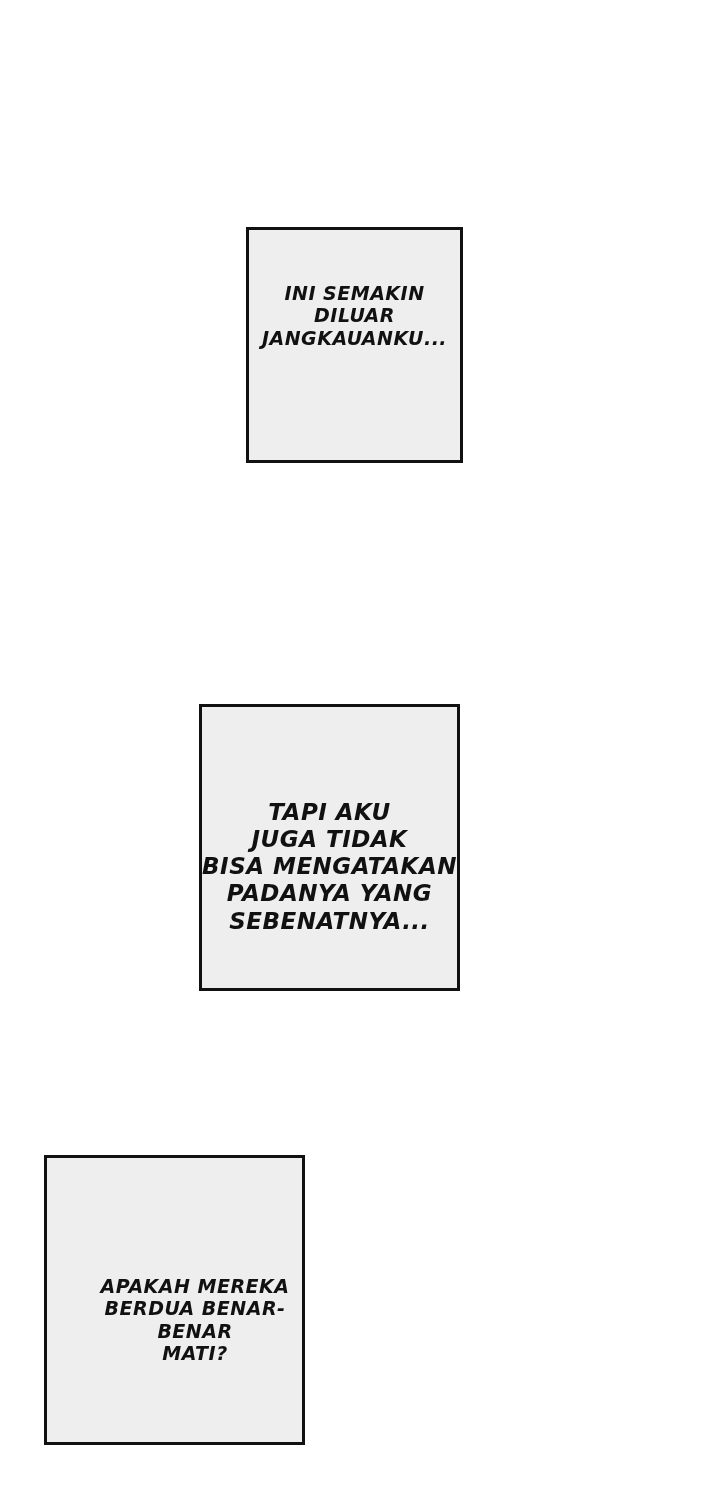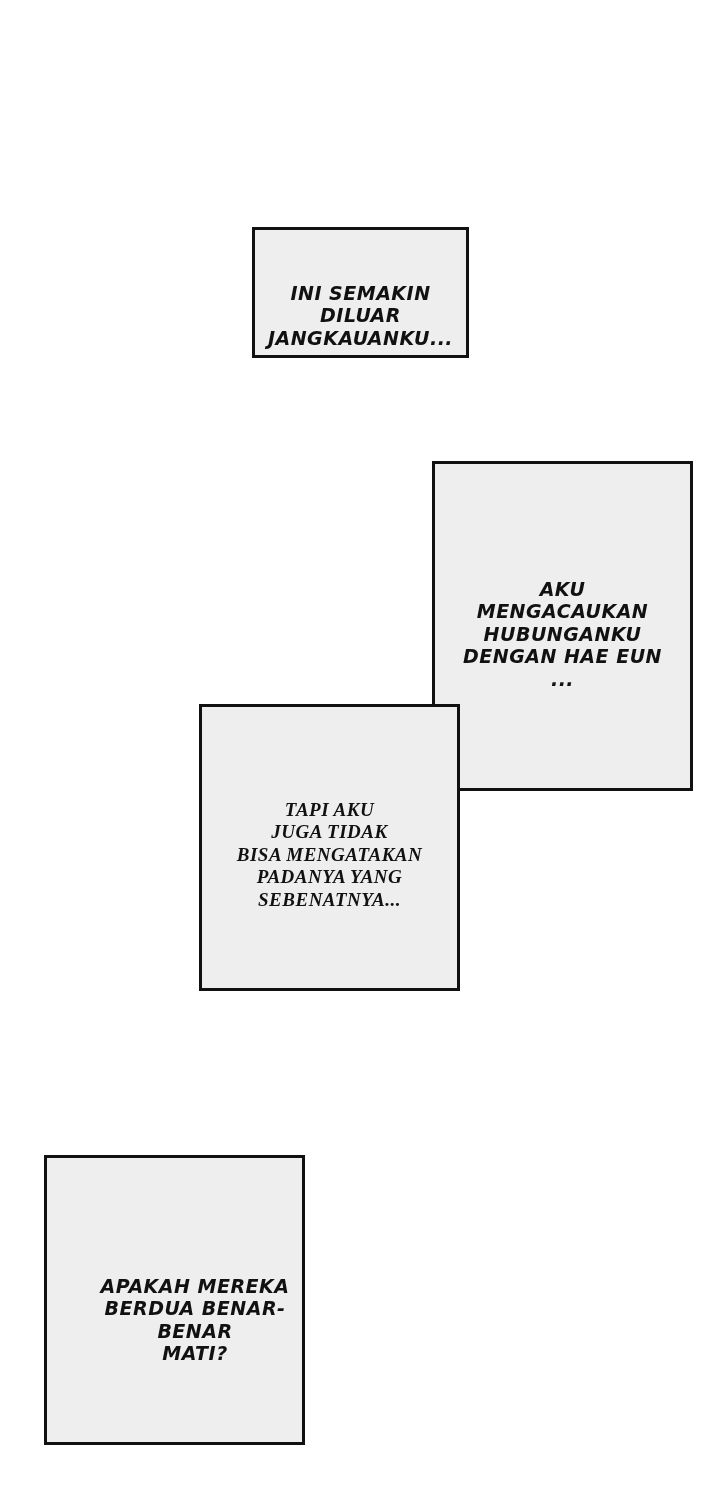--- a/index.html
+++ b/index.html
@@ -35,24 +35,24 @@
     font-style: italic;
     letter-spacing: 0.5px;
     line-height: 1.18;
     white-space: pre-line;
     text-transform: uppercase;
     -webkit-font-smoothing: antialiased;
   }
 
   
   #panel-1 {
-    left: 252px;
+    left: 246px;
     top: 227px;
     width: 217px;
-    height: 131px;
+    height: 236px;
   }
   #panel-1-text {
     top: 52px;
     font-size: 19px;
   }
 
   
   #panel-2 {
     left: 432px;
     top: 461px;
@@ -67,22 +67,21 @@
   
   #panel-3 {
     left: 199px;
     top: 704px;
     width: 261px;
     height: 287px;
     z-index: 3;
   }
   #panel-3-text {
     top: 92px;
-    font-size: 19px;
-    font-family: Liberation Serif, serif;
+    font-size: 23px;
   }
 
   
   .notch-cover {
     position: absolute;
     background: #eeeeee;
     z-index: 2;
   }
   #notch-cover-a {
     left: 435px;
@@ -108,27 +107,20 @@
 <body>
 
 <div id="comic-page">
 
   <div class="panel" id="panel-1">
     <div class="panel-text" id="panel-1-text">INI SEMAKIN
 DILUAR
 JANGKAUANKU...</div>
   </div>
 
-  <div class="panel" id="panel-2">
-    <div class="panel-text" id="panel-2-text">AKU
-MENGACAUKAN
-HUBUNGANKU
-DENGAN HAE EUN
-...</div>
-  </div>
 
   <div class="notch-cover" id="notch-cover-a"></div>
 
   <div class="panel" id="panel-3">
     <div class="panel-text" id="panel-3-text">TAPI AKU
 JUGA TIDAK
 BISA MENGATAKAN
 PADANYA YANG
 SEBENATNYA...</div>
   </div>

